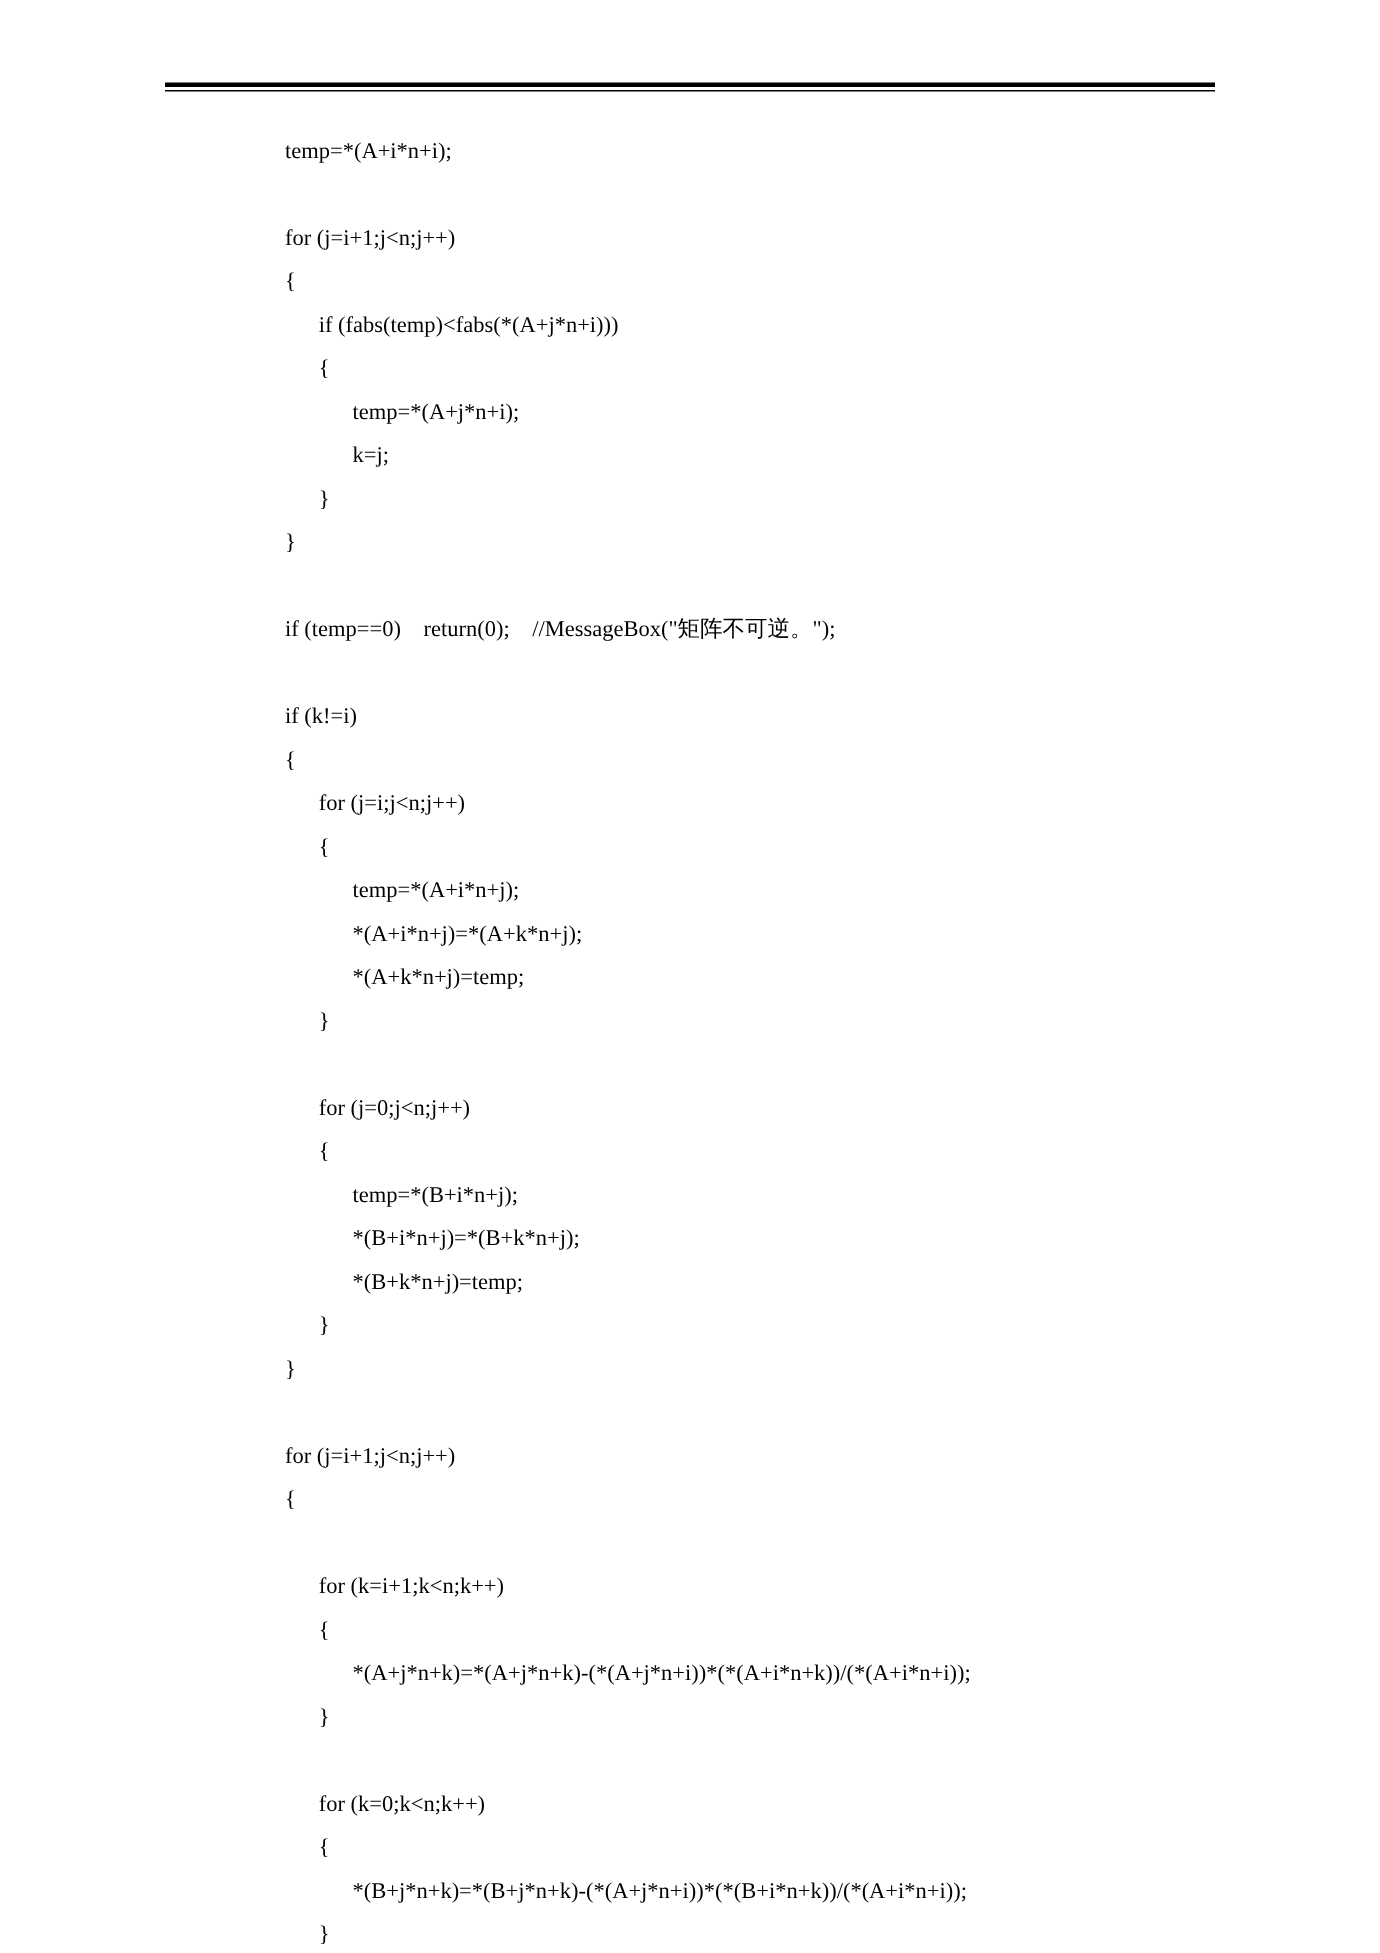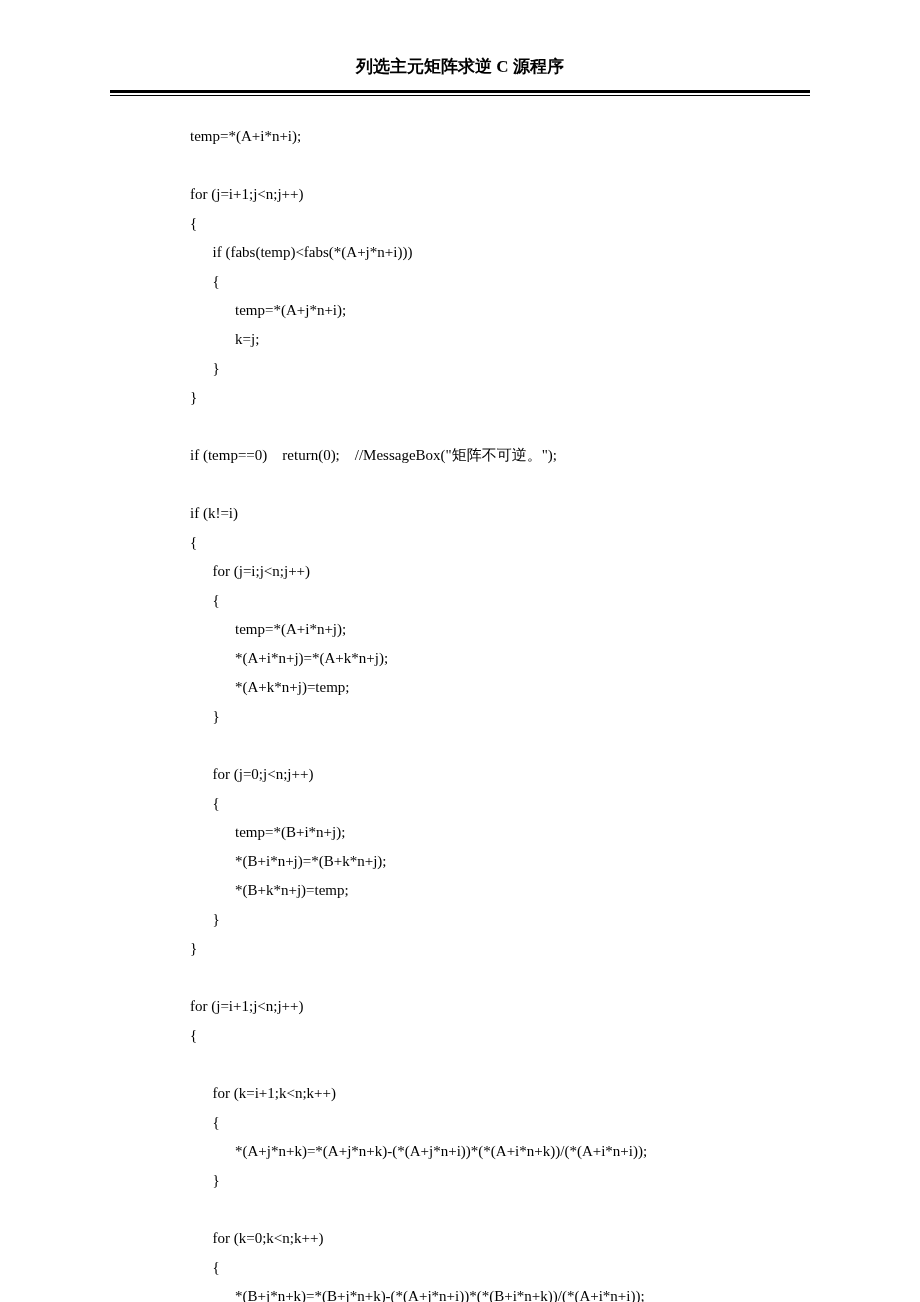--- a/index.html
+++ b/index.html
@@ -35,21 +35,20 @@
     font-family: "Times New Roman", serif;
     font-size: 15px;
     line-height: 29px;
     padding-left: 80px;
   }
 </style>
 </head>
 <body>
 
 <div class="page">
-  <div class="header">列选主元矩阵求逆 C 源程序</div>
   <div class="rule"></div>
   <div class="code" id="code-block">temp=*(A+i*n+i);
 
 for (j=i+1;j&lt;n;j++)
 {
       if (fabs(temp)&lt;fabs(*(A+j*n+i)))
       {
             temp=*(A+j*n+i);
             k=j;
       }

